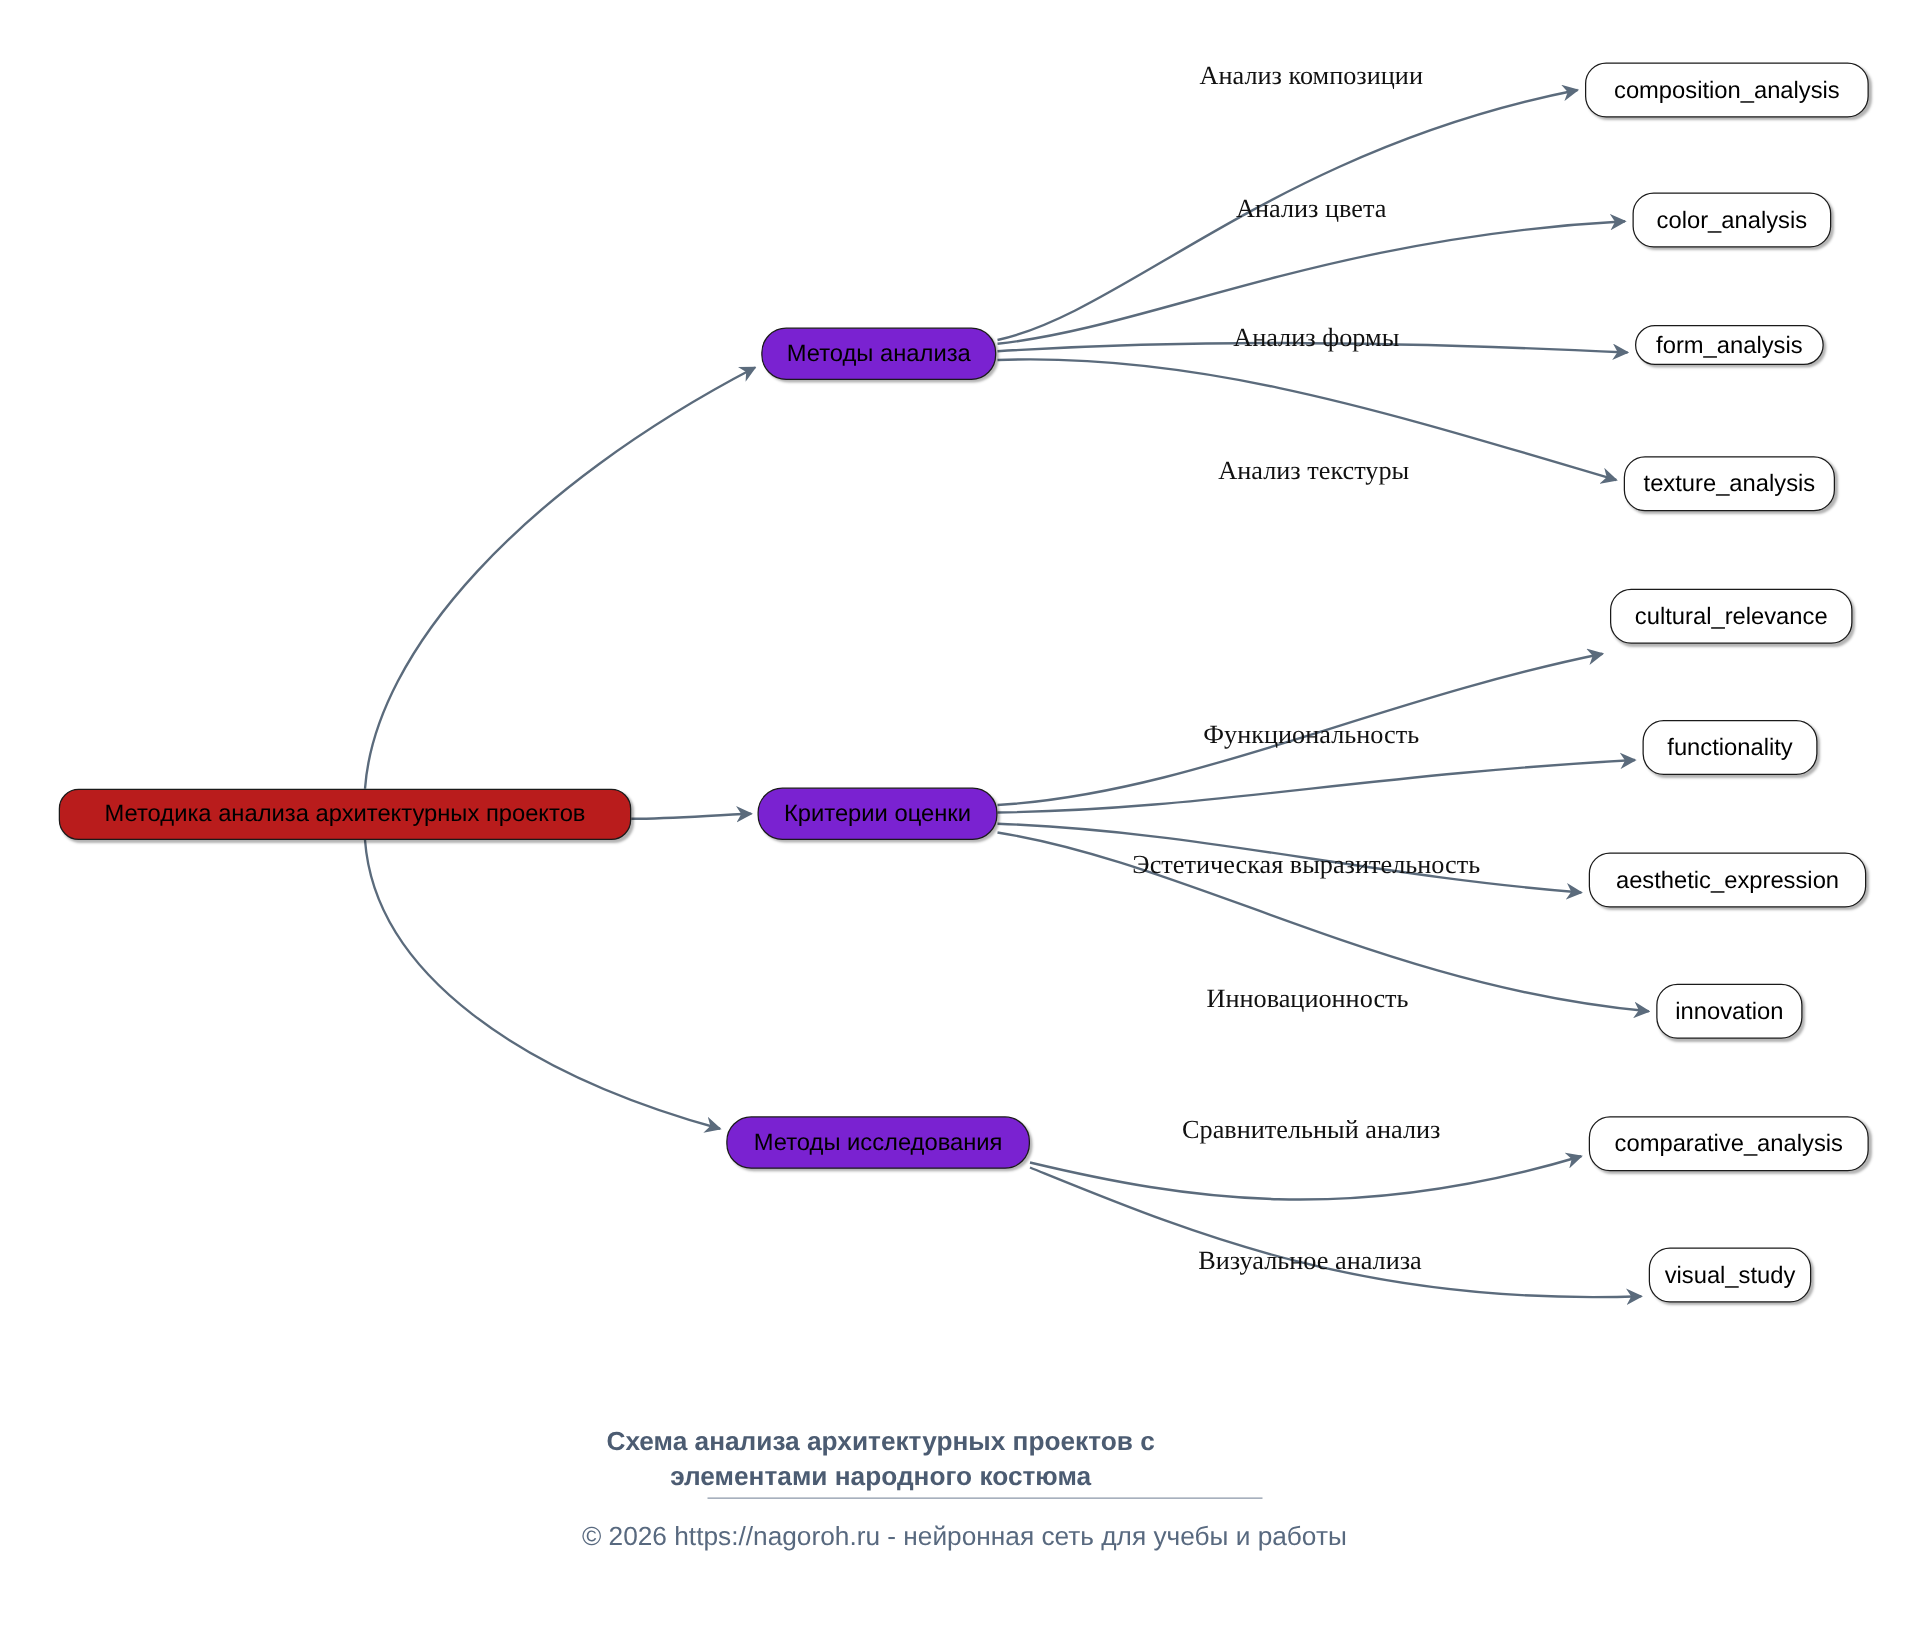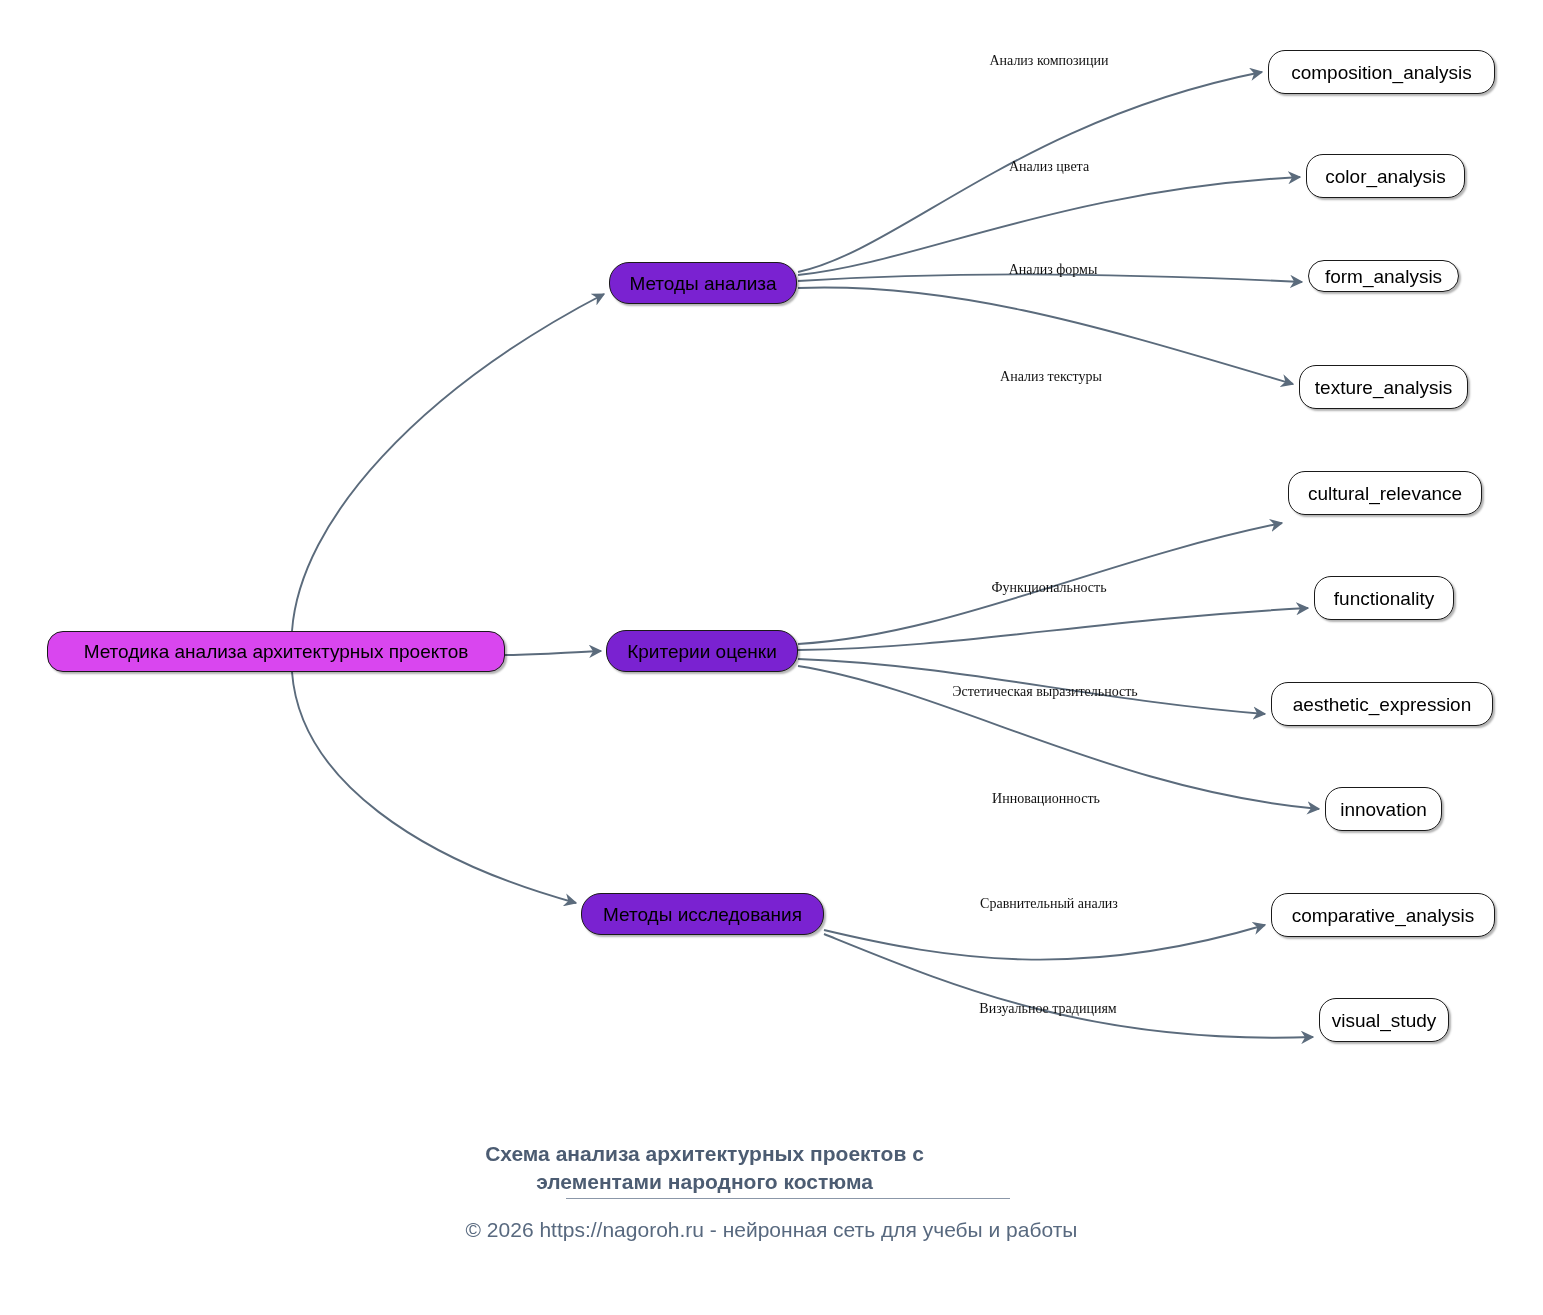--- a/index.html
+++ b/index.html
@@ -27,21 +27,21 @@
     box-sizing: border-box;
     display: flex;
     align-items: center;
     justify-content: center;
     white-space: nowrap;
     border-radius: 14px;
     font-family: "Liberation Sans", sans-serif;
     line-height: 1;
   }
   .node.root {
-    background: #d946ef;
+    background: #b91c1c;
     border: 1.6px solid #1a1a1a;
     color: #000000;
     font-size: 19px;
     border-radius: 16px;
     box-shadow: 2px 2px 2px rgba(0,0,0,0.30);
   }
   .node.branch {
     background: #7a22d1;
     border: 1.6px solid #1a1a1a;
     color: #000000;
@@ -54,21 +54,21 @@
     border: 1.6px solid #1a1a1a;
     color: #000000;
     font-size: 19px;
     border-radius: 17px;
     box-shadow: 2px 2px 2px rgba(0,0,0,0.30);
   }
   .edge-label {
     position: absolute;
     white-space: nowrap;
     font-family: "Liberation Serif", serif;
-    font-size: 14px;
+    font-size: 21px;
     color: #111111;
     transform: translate(-50%, -50%);
     background: transparent;
   }
   #caption {
     position: absolute;
     left: 0;
     width: 1409px;
     top: 1140px;
     text-align: center;
@@ -181,21 +181,21 @@
   <div class="edge-label" style="left:1049px; top:61px;">Анализ композиции</div>
   <div class="edge-label" style="left:1049px; top:167px;">Анализ цвета</div>
   <div class="edge-label" style="left:1053px; top:270px;">Анализ формы</div>
   <div class="edge-label" style="left:1051px; top:377px;">Анализ текстуры</div>
 
   <div class="edge-label" style="left:1049px; top:588px;">Функциональность</div>
   <div class="edge-label" style="left:1045px; top:692px;">Эстетическая выразительность</div>
   <div class="edge-label" style="left:1046px; top:799px;">Инновационность</div>
 
   <div class="edge-label" style="left:1049px; top:904px;">Сравнительный анализ</div>
-  <div class="edge-label" style="left:1048px; top:1009px;">Визуальное традициям</div>
+  <div class="edge-label" style="left:1048px; top:1009px;">Визуальное анализа</div>
 
   <div id="caption">
     <div>Схема анализа архитектурных проектов с</div>
     <div>элементами народного костюма</div>
   </div>
   <div id="caption-rule"></div>
   <div id="footer">© 2026 https://nagoroh.ru - нейронная сеть для учебы и работы</div>
 
 </div>
 

